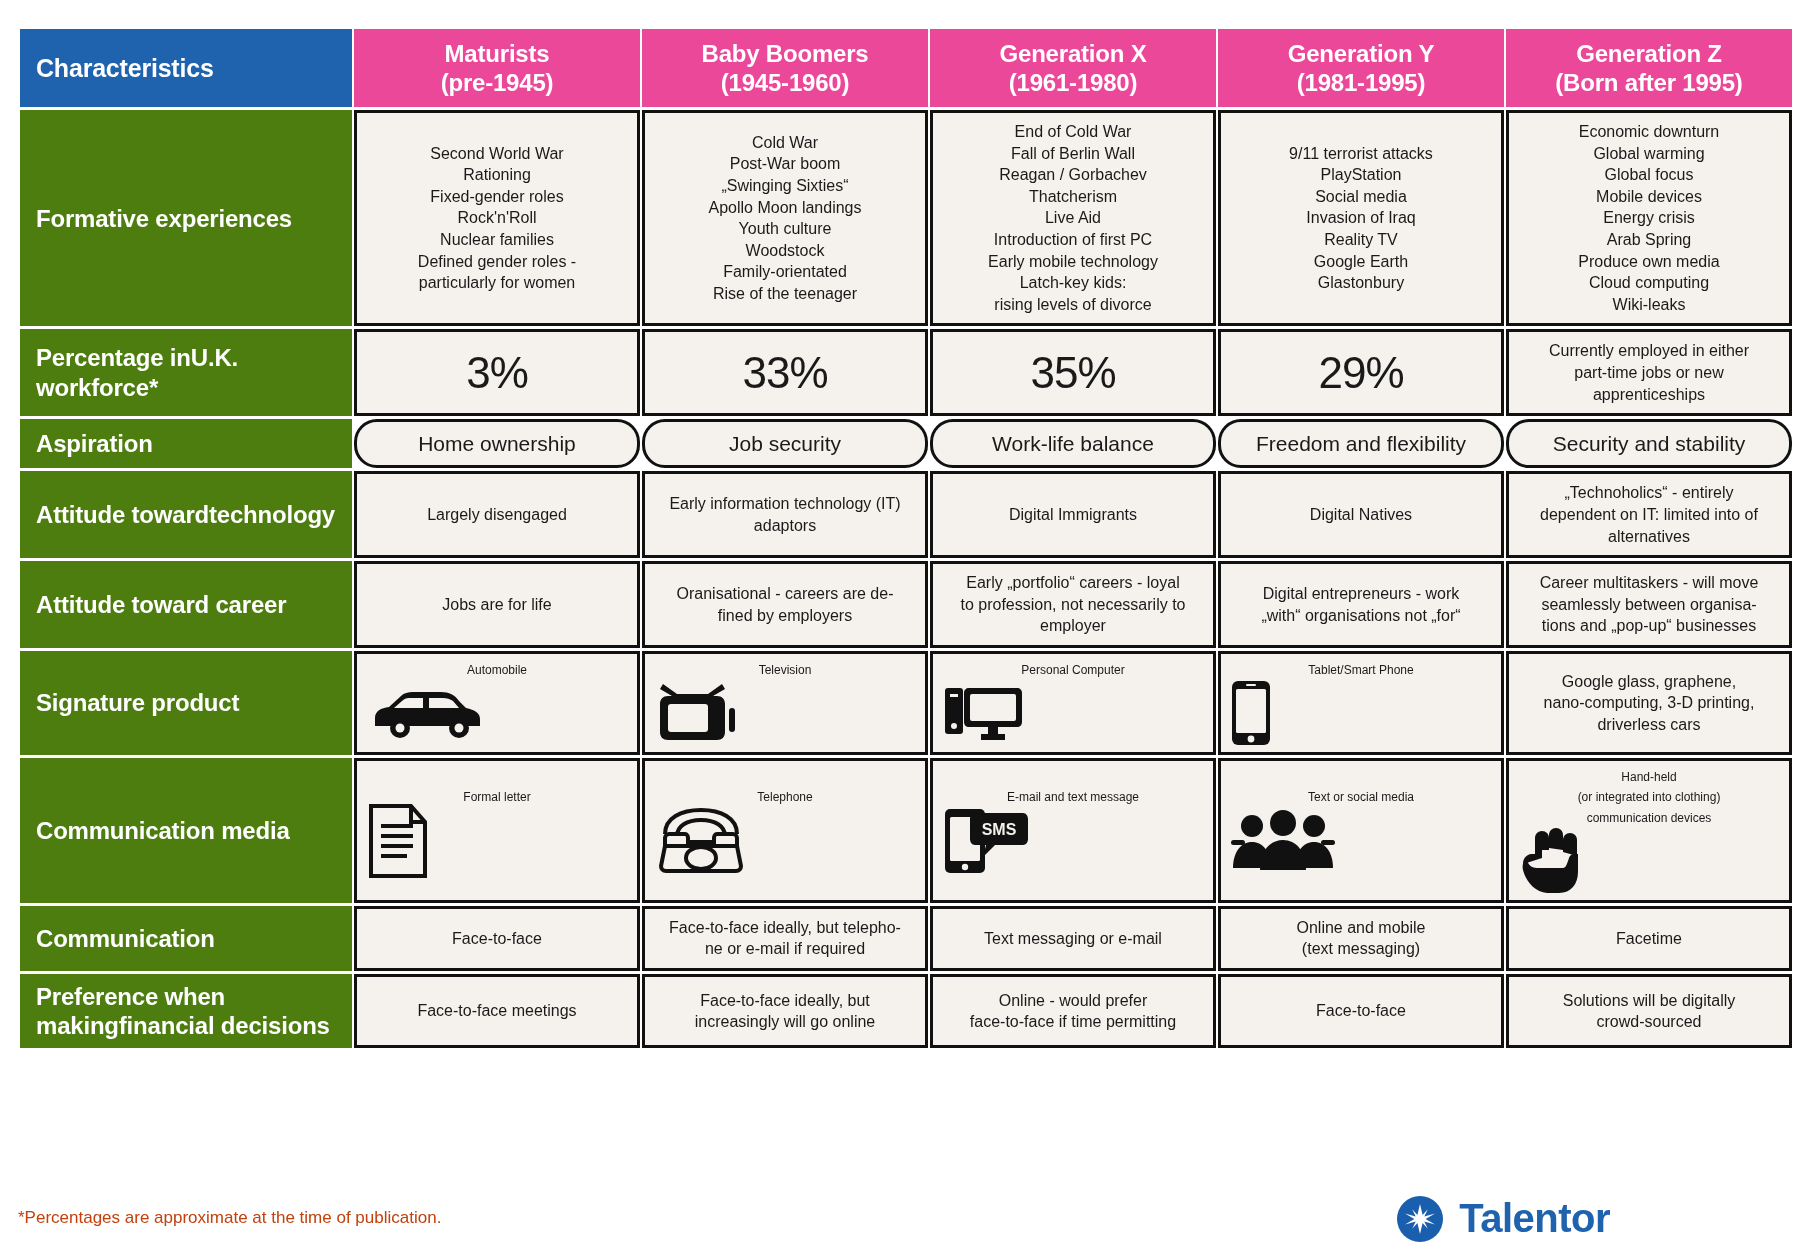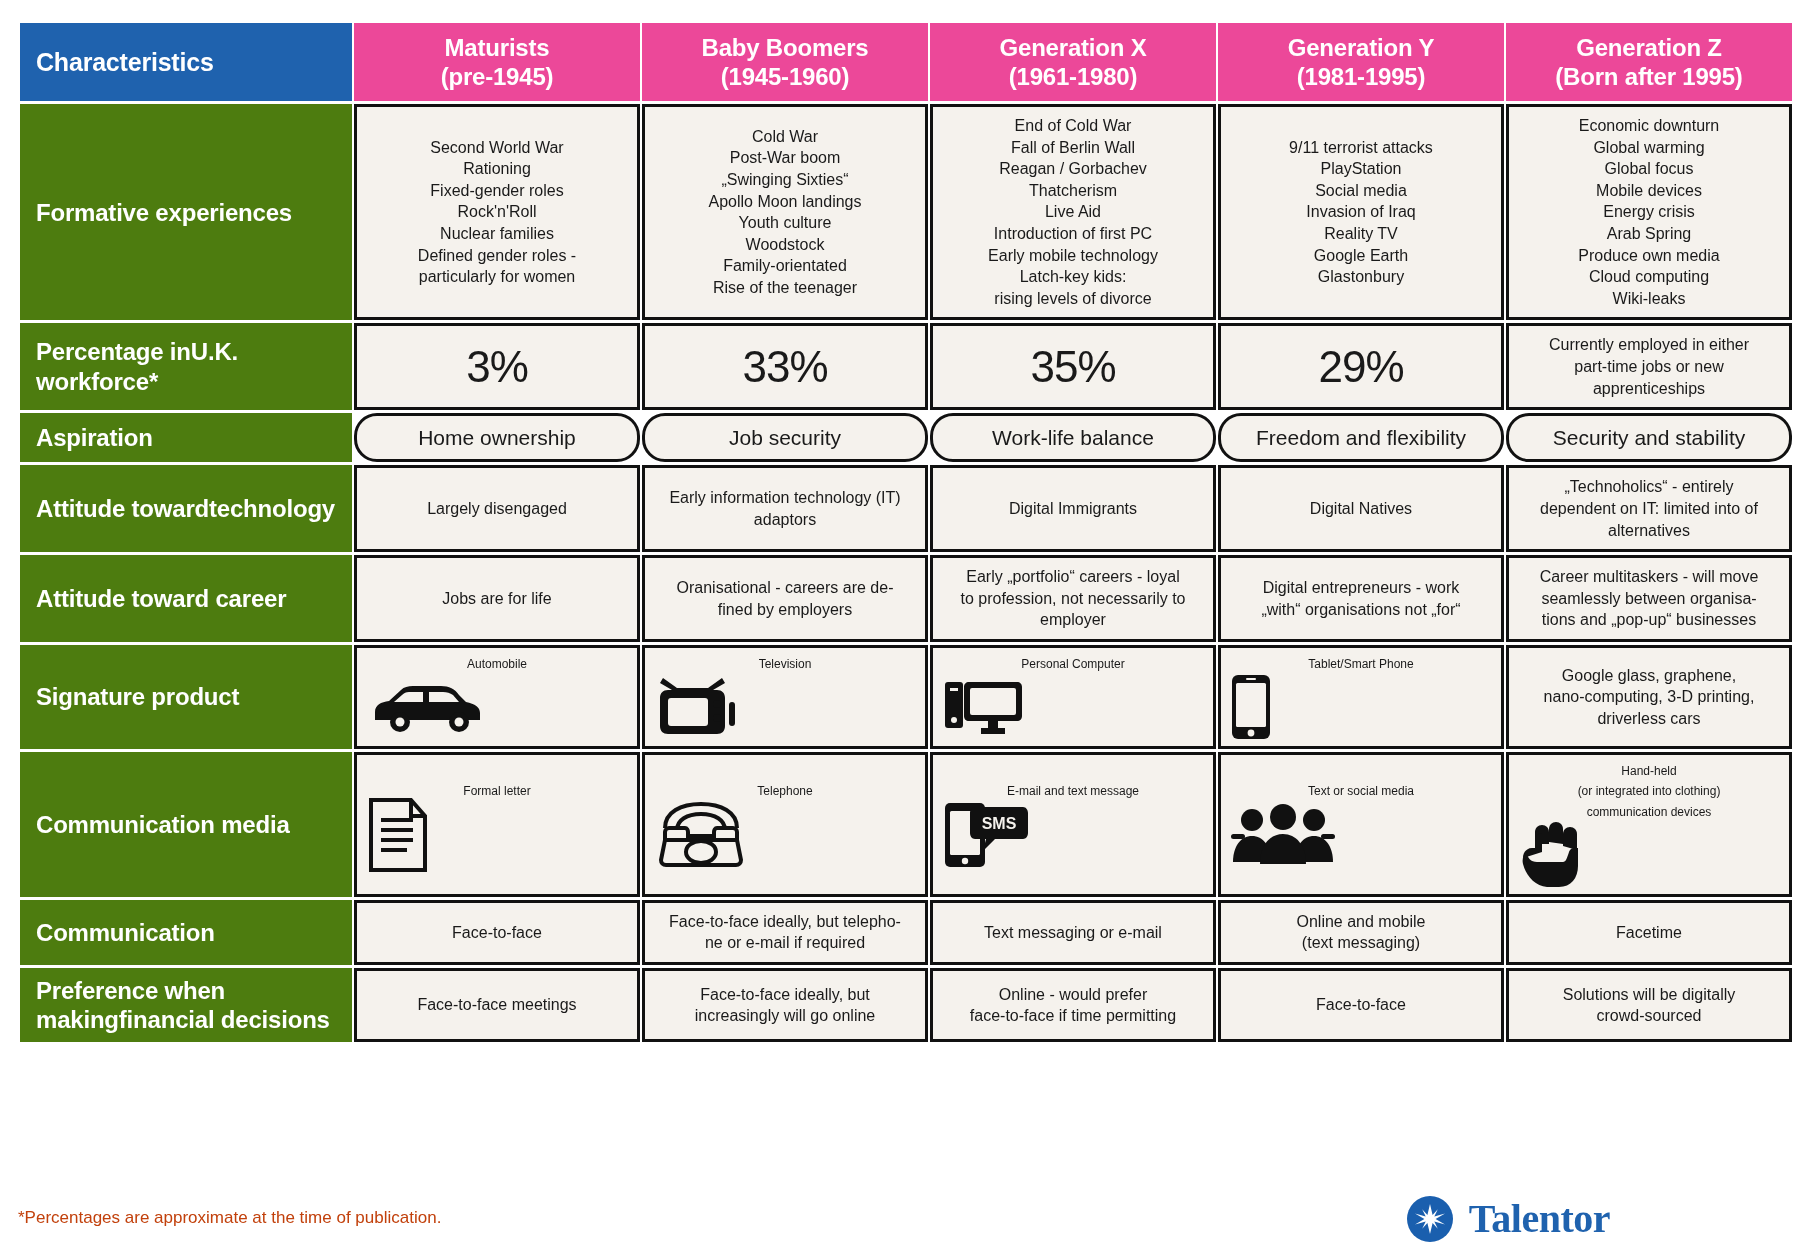--- a/index.html
+++ b/index.html
@@ -12,21 +12,21 @@
     height: 1260px;
     font-family: "Liberation Sans", sans-serif;
     color: #1a1a1a;
     overflow: hidden;
   }
   .page {
     position: relative;
     width: 1632px;
     height: 1260px;
     box-sizing: border-box;
-    padding: 20px 18px 0 18px;
+    padding: 26px 18px 0 18px;
   }
   table.gen-table {
     width: 1764px;
     border-collapse: separate;
     border-spacing: 2px 3px;
     table-layout: fixed;
   }
   
   col.c-char  { width: 332px; }
   col.c-gen   { width: 286px; }
@@ -126,23 +126,22 @@
     left: 18px;
     bottom: 32px;
     font-size: 17px;
     color: #c2410c;
   }
   .logo {
     position: absolute;
     right: 22px;
     bottom: 18px;
     display: flex;
-    align-items: center;
+    align-items: flex-start;
     gap: 16px;
-    font-family: Liberation Serif, serif;
   }
   .logo-mark {
     width: 46px;
     height: 46px;
     border-radius: 50%;
     background: #1a5fae;
     display: flex;
     align-items: center;
     justify-content: center;
   }

